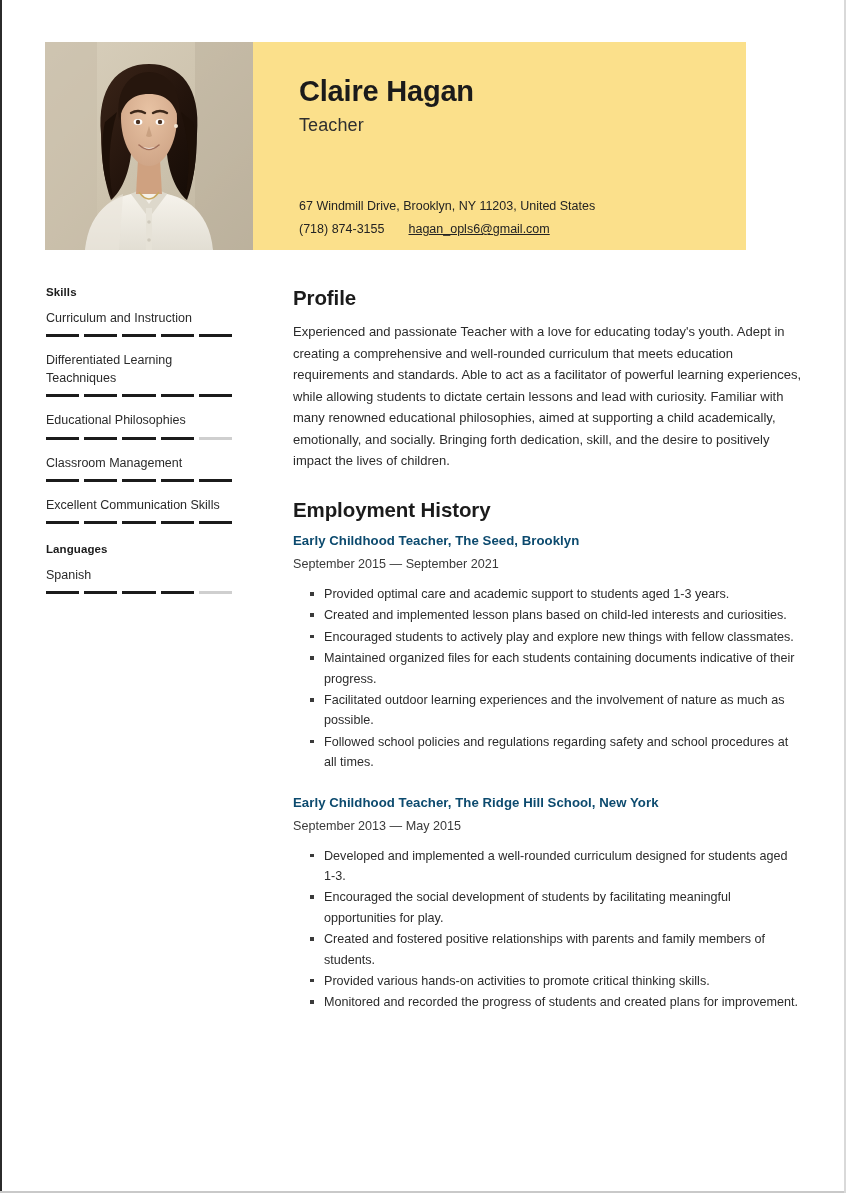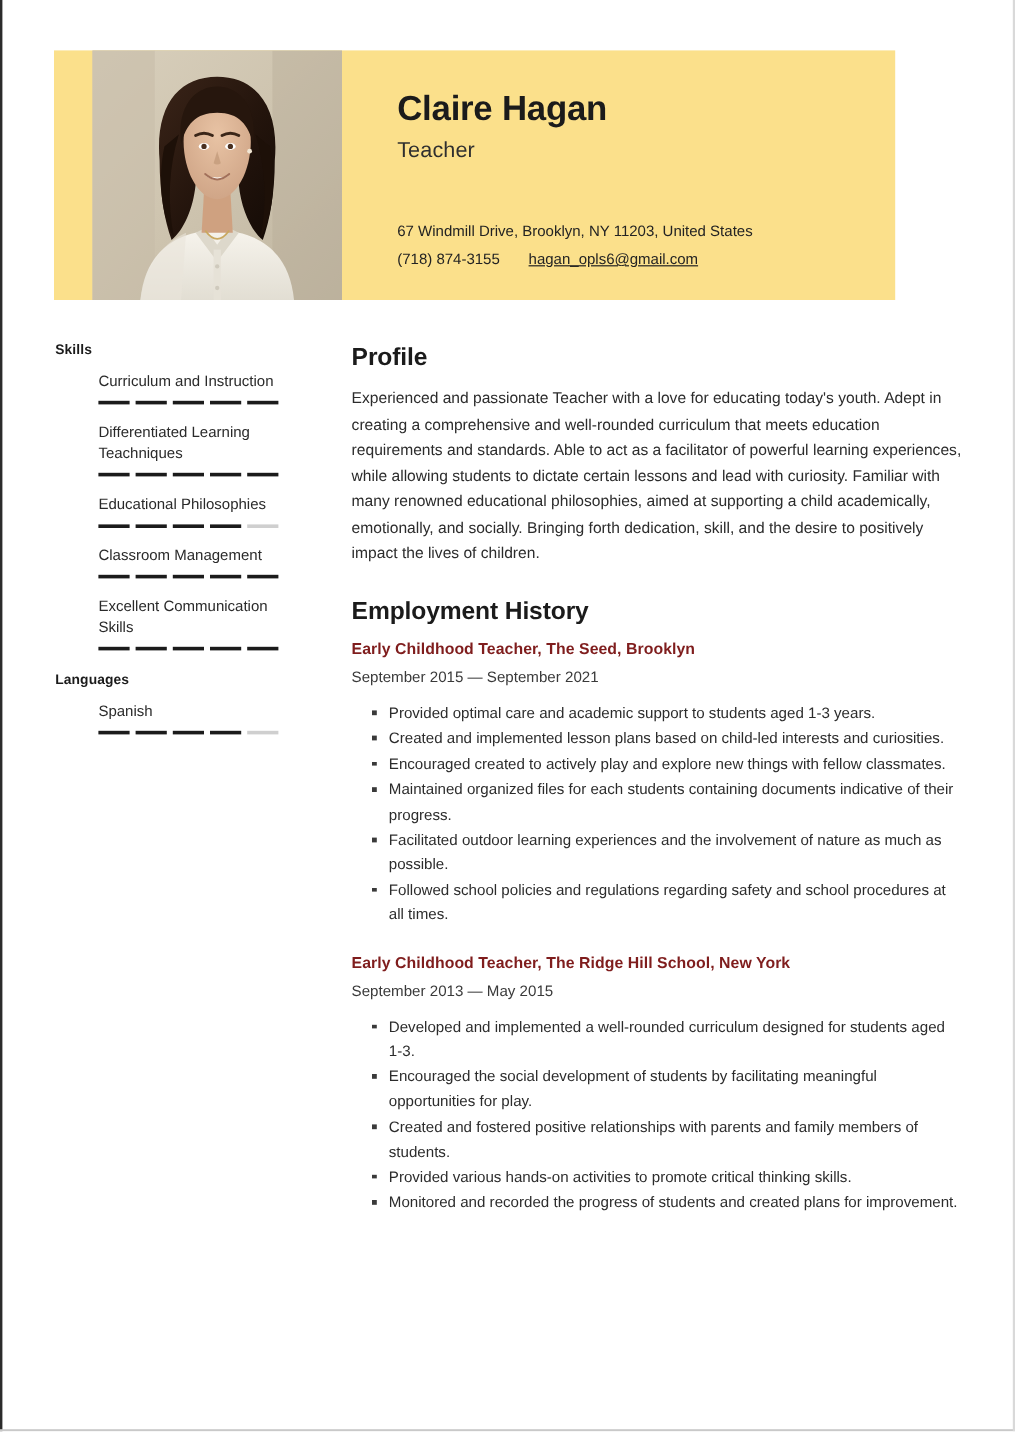--- a/index.html
+++ b/index.html
@@ -43,21 +43,20 @@
 
   
   .header {
     position: absolute;
     left: 45px;
     top: 42px;
     width: 701px;
     height: 208px;
     display: flex;
     background: #fbe08b;
-    padding-left: 32px;
   }
 
   .photo {
     position: relative;
     width: 208px;
     height: 208px;
     flex: 0 0 208px;
     overflow: hidden;
     background: #cdc3b0;
   }
@@ -79,21 +78,21 @@
   .job-title {
     margin-top: 7px;
     font-size: 18px;
     font-weight: normal;
     color: #2f2f2f;
     letter-spacing: 0.1px;
   }
   .contact {
     position: absolute;
     left: 46px;
-    top: 140px;
+    top: 153px;
     font-size: 12.5px;
     color: #232323;
     line-height: 1.85;
   }
   .contact-row2 { display: flex; align-items: flex-start; }
   .phone { margin-right: 24px; }
   .email {
     text-decoration: underline;
     color: #232323;
   }
@@ -107,21 +106,21 @@
   }
 
   .side-heading {
     font-size: 11.5px;
     font-weight: bold;
     color: #1b1b1b;
     letter-spacing: 0.1px;
     margin-bottom: 11px;
   }
 
-  .skill { margin-bottom: 0; margin-left: 36px; }
+  .skill { margin-bottom: 0; }
   .skill-label {
     font-size: 12.5px;
     color: #2a2a2a;
     line-height: 1.45;
     margin-bottom: 7px;
   }
 
   .rating {
     display: flex;
     gap: 5px;
@@ -160,21 +159,21 @@
   }
 
   .employment { margin-top: 26px; }
 
   .job { margin-bottom: 4px; }
   .job + .job { margin-top: 22px; }
 
   .job-role {
     font-size: 13.2px;
     font-weight: bold;
-    color: #7f1d1d;
+    color: #0c4a6e;
     margin-bottom: 9px;
     letter-spacing: 0.05px;
   }
   .job-dates {
     font-size: 12.6px;
     color: #3a3a3a;
     margin-bottom: 13px;
   }
 
   ul.bullets {
@@ -372,21 +371,21 @@
 
     <div class="employment">
       <div class="section-title">Employment History</div>
 
       <div class="job">
         <div class="job-role">Early Childhood Teacher, The Seed, Brooklyn</div>
         <div class="job-dates">September 2015 — September 2021</div>
         <ul class="bullets">
           <li>Provided optimal care and academic support to students aged 1-3 years.</li>
           <li>Created and implemented lesson plans based on child-led interests and curiosities.</li>
-          <li>Encouraged created to actively play and explore new things with fellow classmates.</li>
+          <li>Encouraged students to actively play and explore new things with fellow classmates.</li>
           <li>Maintained organized files for each students containing documents indicative of their progress.</li>
           <li>Facilitated outdoor learning experiences and the involvement of nature as much as possible.</li>
           <li>Followed school policies and regulations regarding safety and school procedures at all times.</li>
         </ul>
       </div>
 
       <div class="job">
         <div class="job-role">Early Childhood Teacher, The Ridge Hill School, New York</div>
         <div class="job-dates">September 2013 — May 2015</div>
         <ul class="bullets">

